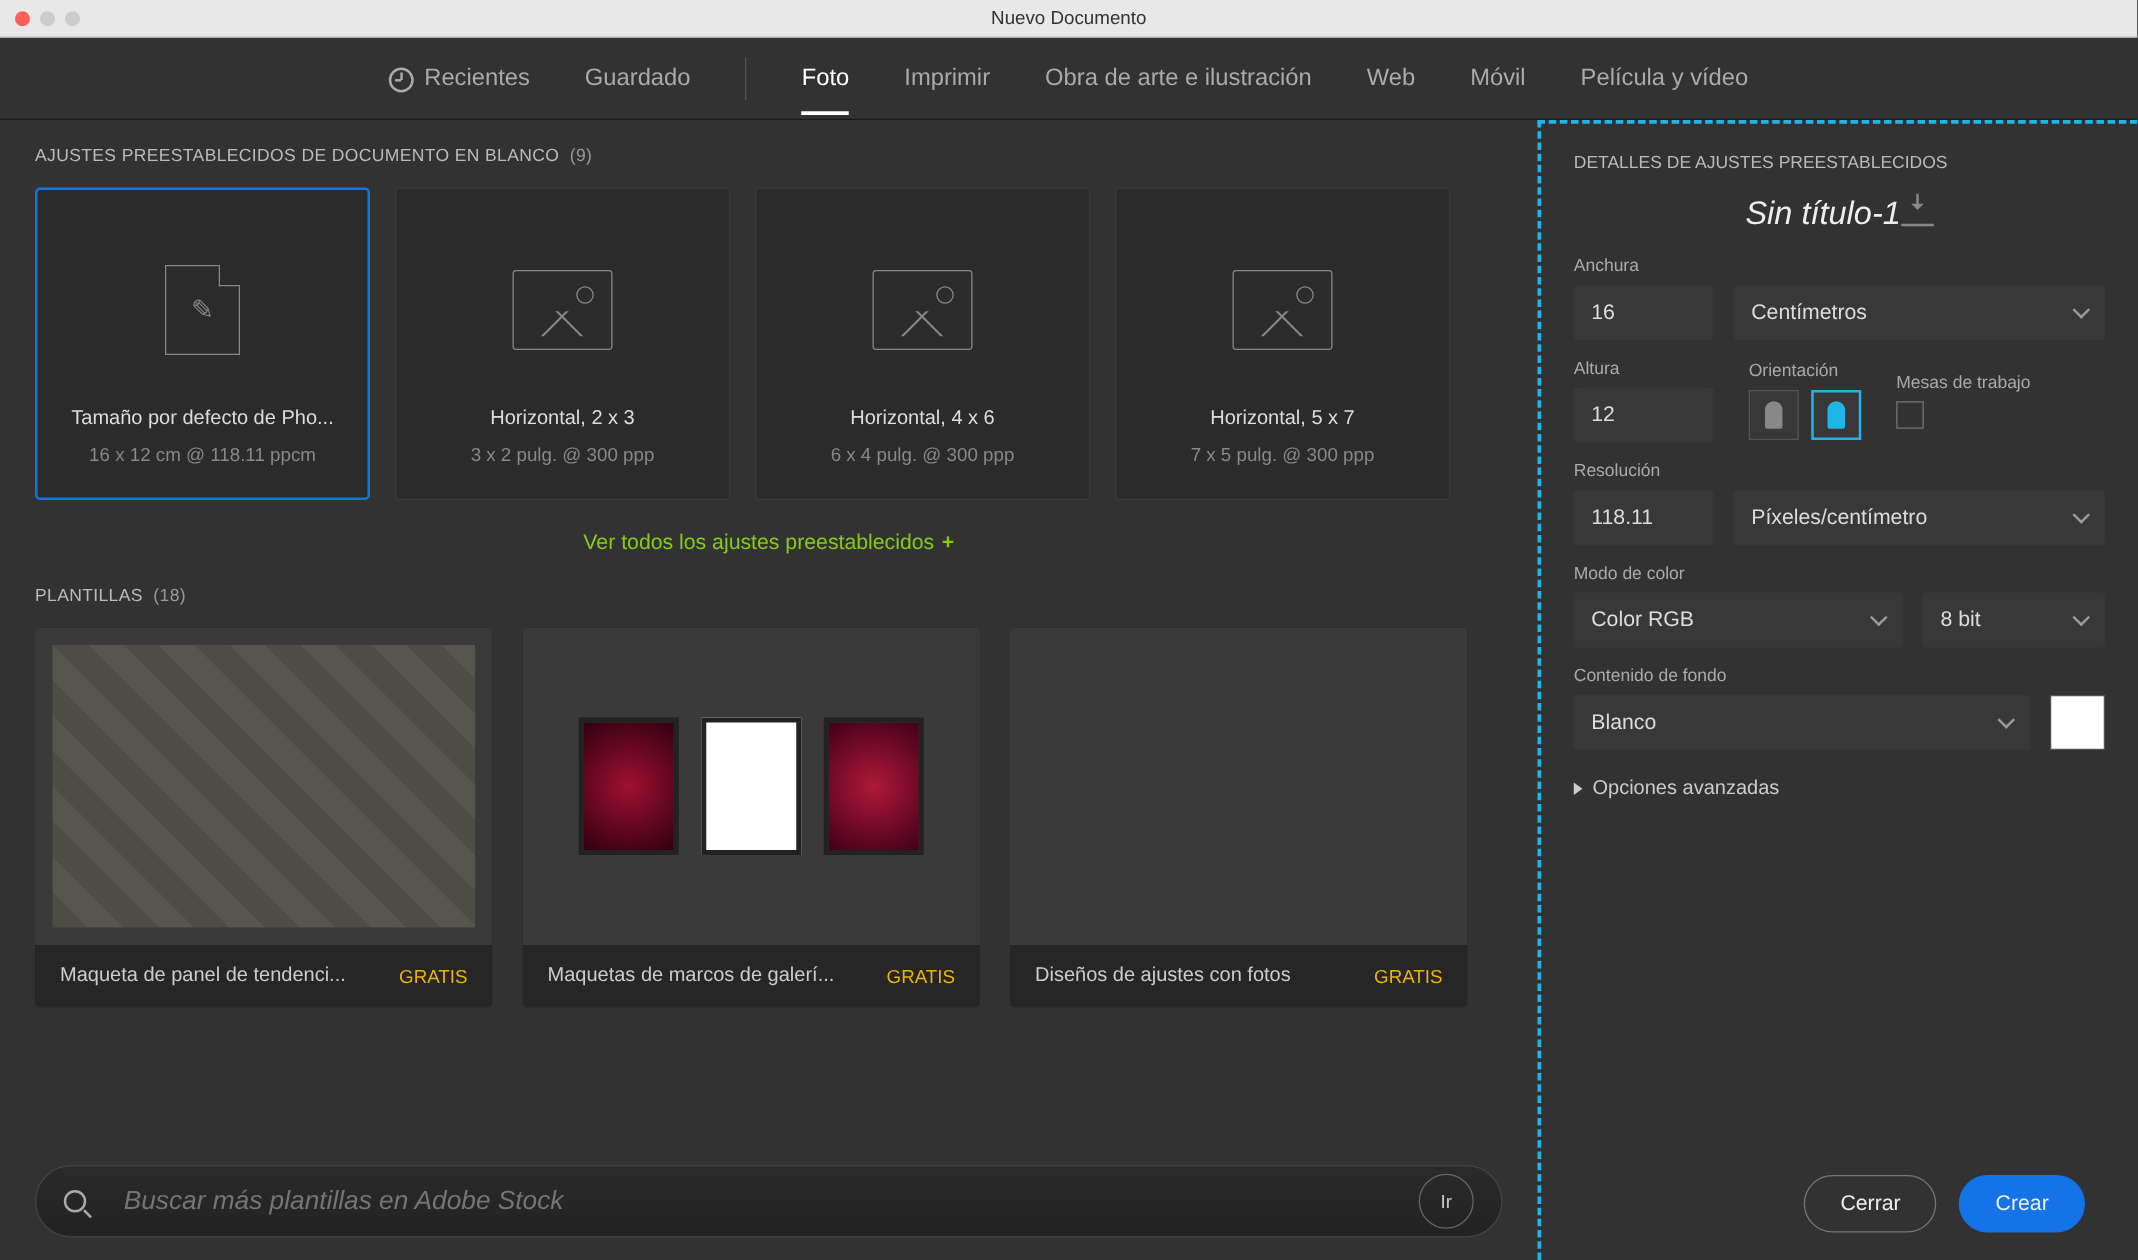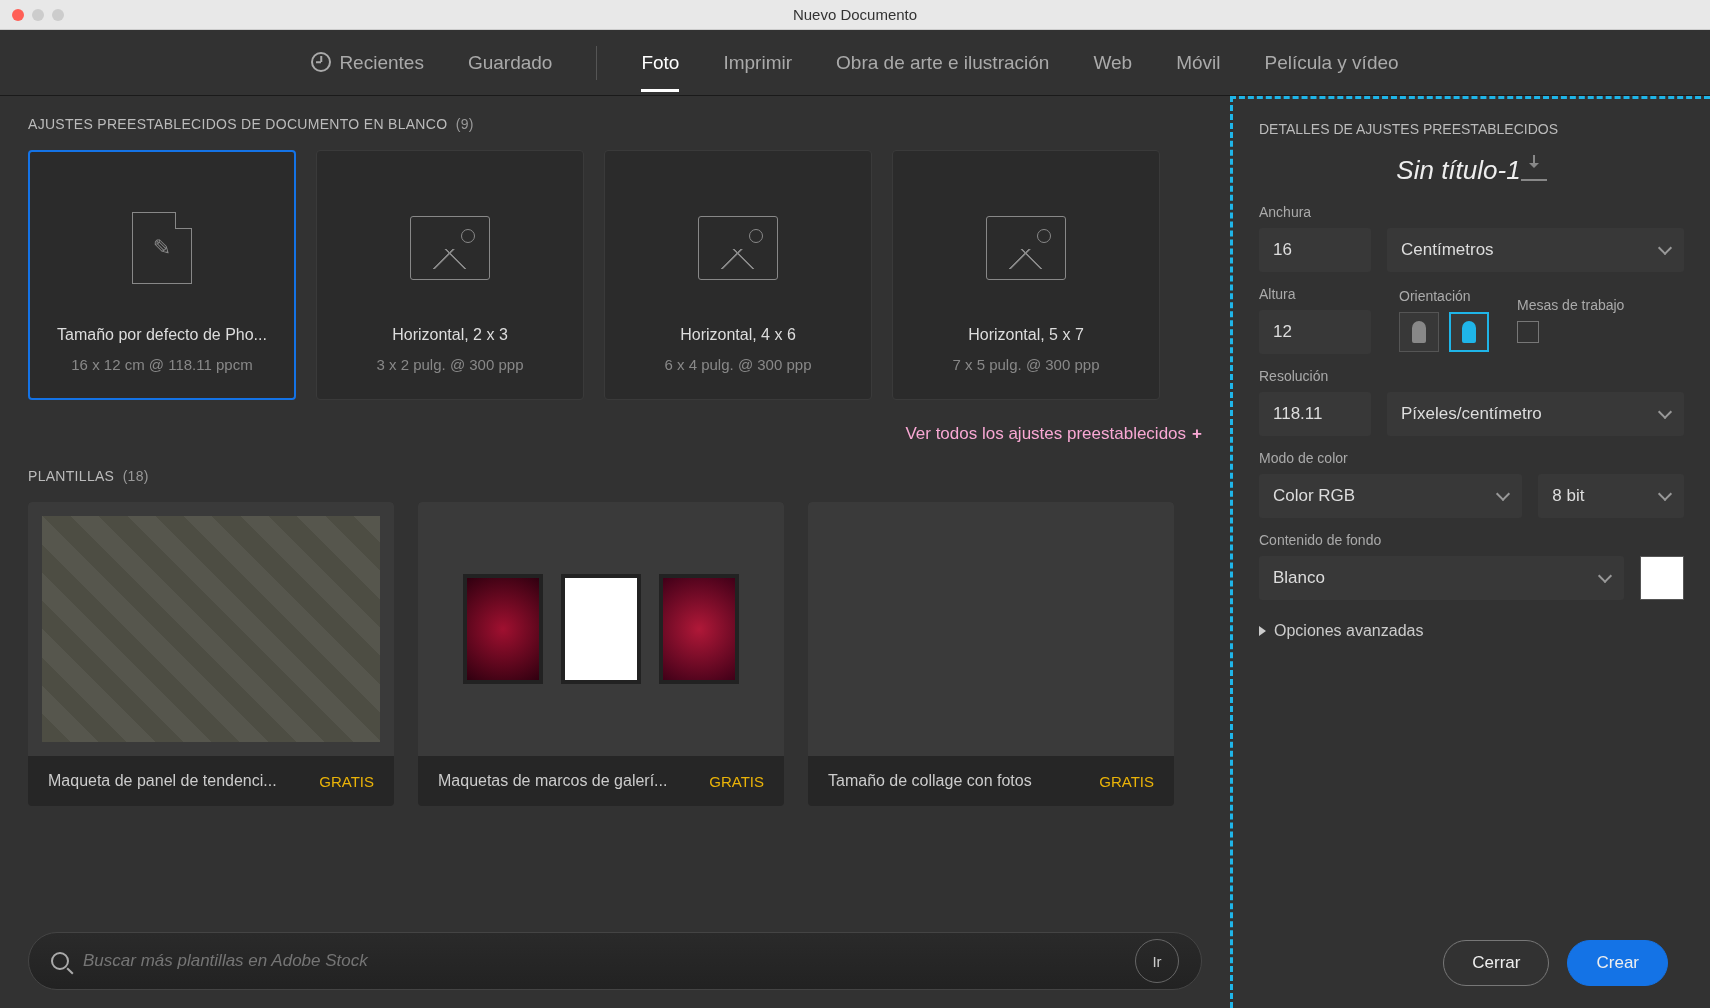--- a/index.html
+++ b/index.html
@@ -7,21 +7,21 @@
 
 
 .titlebar { height: 30px; background: #e8e8e8; display: flex; align-items: center; position: relative; border-bottom: 1px solid #ccc; }
 .traffic { display: flex; gap: 8px; margin-left: 12px; }
 .traffic span { width: 12px; height: 12px; border-radius: 50%; background: #ccc; }
 .traffic .red { background: #ff5f56; }
 .titlebar .title { position: absolute; left: 50%; transform: translateX(-50%); color: #333; font-size: 15px; }
 
 
 .tabs { height: 66px; display: flex; align-items: center; justify-content: center; gap: 44px; border-bottom: 1px solid #1a1a1a; }
-.tab { color: #aaa; font-size: 19px; cursor: pointer; padding: 18px 0; position: relative; display: flex; align-items: flex-start; gap: 8px; }
+.tab { color: #aaa; font-size: 19px; cursor: pointer; padding: 18px 0; position: relative; display: flex; align-items: flex-end; gap: 8px; }
 .tab.active { color: #fff; }
 .tab.active::after { content:""; position:absolute; bottom:0; left:0; right:0; height:3px; background:#fff; }
 .tab-divider { width:1px; height:34px; background:#555; }
 .clock-icon { width:20px; height:20px; border:2px solid #aaa; border-radius:50%; position:relative; }
 .clock-icon::before { content:""; position:absolute; width:1.5px; height:6px; background:#aaa; left:50%; top:50%; transform-origin:bottom; transform:translate(-50%,-100%); }
 .clock-icon::after { content:""; position:absolute; width:1.5px; height:5px; background:#aaa; left:50%; top:50%; transform-origin:top; transform:translate(-50%,0) rotate(90deg); }
 
 
 .main { display:flex; height: calc(100% - 96px); }
 .left { flex:1; padding: 20px 28px 20px 28px; overflow:hidden; position:relative; }
@@ -38,21 +38,21 @@
 .preset .pdim { font-size:15px; color:#888; margin-top:12px; }
 
 .img-icon { width:80px; height:64px; border:1.5px solid #888; border-radius:3px; position:relative; }
 .img-icon::before { content:""; position:absolute; width:12px; height:12px; border:1.5px solid #888; border-radius:50%; top:12px; right:14px; }
 .img-icon::after { content:""; position:absolute; left:10px; right:10px; bottom:10px; height:20px; background: linear-gradient(135deg, transparent 40%, #888 41%, #888 43%, transparent 44%), linear-gradient(45deg, transparent 55%, #888 56%, #888 58%, transparent 59%); }
 
 .doc-icon { width:60px; height:72px; border:1.5px solid #888; position:relative; }
 .doc-icon::before { content:""; position:absolute; top:-1px; right:-1px; width:16px; height:16px; background:#2b2b2b; border-left:1.5px solid #888; border-bottom:1.5px solid #888; }
 .doc-icon .tools { position:absolute; top:50%; left:50%; transform:translate(-50%,-50%); font-size:22px; color:#888; }
 
-.view-all { text-align:right; color:#f9a8d4; font-size:17px; margin:24px 0; cursor:pointer; }
+.view-all { text-align:center; color:#84cc16; font-size:17px; margin:24px 0; cursor:pointer; }
 .view-all .plus { font-weight:bold; margin-left:6px; }
 
 .templates { display:flex; gap:24px; }
 .tcard { width: 366px; background:#262626; border-radius:4px; overflow:hidden; cursor:pointer; }
 .tcard .timg { height: 254px; background:#3a3a3a; display:flex; align-items:center; justify-content:center; }
 .tcard .tfoot { padding: 16px 20px; display:flex; justify-content:space-between; align-items:center; }
 .tcard .tname { font-size:16px; color:#ccc; max-width:260px; white-space:nowrap; overflow:hidden; text-overflow:ellipsis; }
 .tcard .tprice { font-size:15px; color:#eab308; }
 
 
@@ -61,21 +61,21 @@
 .timg2 { background:#eee; display:flex; gap:18px; align-items:center; justify-content:center; }
 .timg2 .frame { width:80px; height:110px; border:4px solid #222; }
 .timg2 .f1 { background: radial-gradient(circle,#a01030,#300010); }
 .timg2 .f2 { background:#fff; }
 .timg2 .f3 { background: radial-gradient(circle,#b01838,#400018); }
 .timg3 { background:#fff; display:grid; grid-template-columns:repeat(3,1fr); grid-template-rows:repeat(3,1fr); gap:5px; padding:14px; }
 .timg3 div { background:#8899aa; }
 
 
 .searchbar { position:absolute; bottom:18px; left:28px; right:28px; height:58px; background:linear-gradient(#2a2a2a,#222); border:1px solid #444; border-radius:29px; display:flex; align-items:center; padding:0 22px; gap:14px; }
-.searchbar input { flex:1; background:transparent; border:none; color:#ccc; font-size:17px; font-style:italic; outline:none; }
+.searchbar input { flex:1; background:transparent; border:none; color:#ccc; font-size:21px; font-style:italic; outline:none;margin-left:16px; }
 .searchbar .go { width:44px; height:44px; border:1px solid #666; border-radius:50%; display:flex; align-items:center; justify-content:center; color:#ccc; font-size:15px; cursor:pointer; }
 .search-icn { width:18px; height:18px; border:2px solid #aaa; border-radius:50%; position:relative; }
 .search-icn::after { content:""; position:absolute; width:2px; height:8px; background:#aaa; bottom:-7px; right:-4px; transform:rotate(-45deg); }
 
 
 .right .panel-title { font-size:14px; color:#bbb; margin-bottom:18px; }
 .docname-row { display:flex; align-items:center; justify-content:center; margin-bottom:18px;font-style:italic; }
 .docname { font-size:26px; color:#eee; font-weight:300; }
 .dl-icon { width:26px; height:20px; border-bottom:2px solid #888; position:relative; }
 .dl-icon::before { content:""; position:absolute; left:50%; top:-6px; width:2px; height:10px; background:#888; transform:translateX(-50%); }
@@ -200,21 +200,21 @@
             <div></div>
             <div></div>
             <div></div>
             <div></div>
             <div></div>
             <div></div>
             <div></div>
             <div></div>
           </div>
         <div class="tfoot">
-            <div class="tname">Tamaño de collage con fotos</div>
+            <div class="tname">Diseños de ajustes con fotos</div>
             <div class="tprice">GRATIS</div>
           </div>
       </div>
     </div>
 
     <div class="searchbar">
       <span class="search-icn"></span>
       <input placeholder="Buscar más plantillas en Adobe Stock" style="">
       <div class="go">Ir</div>
     </div>

